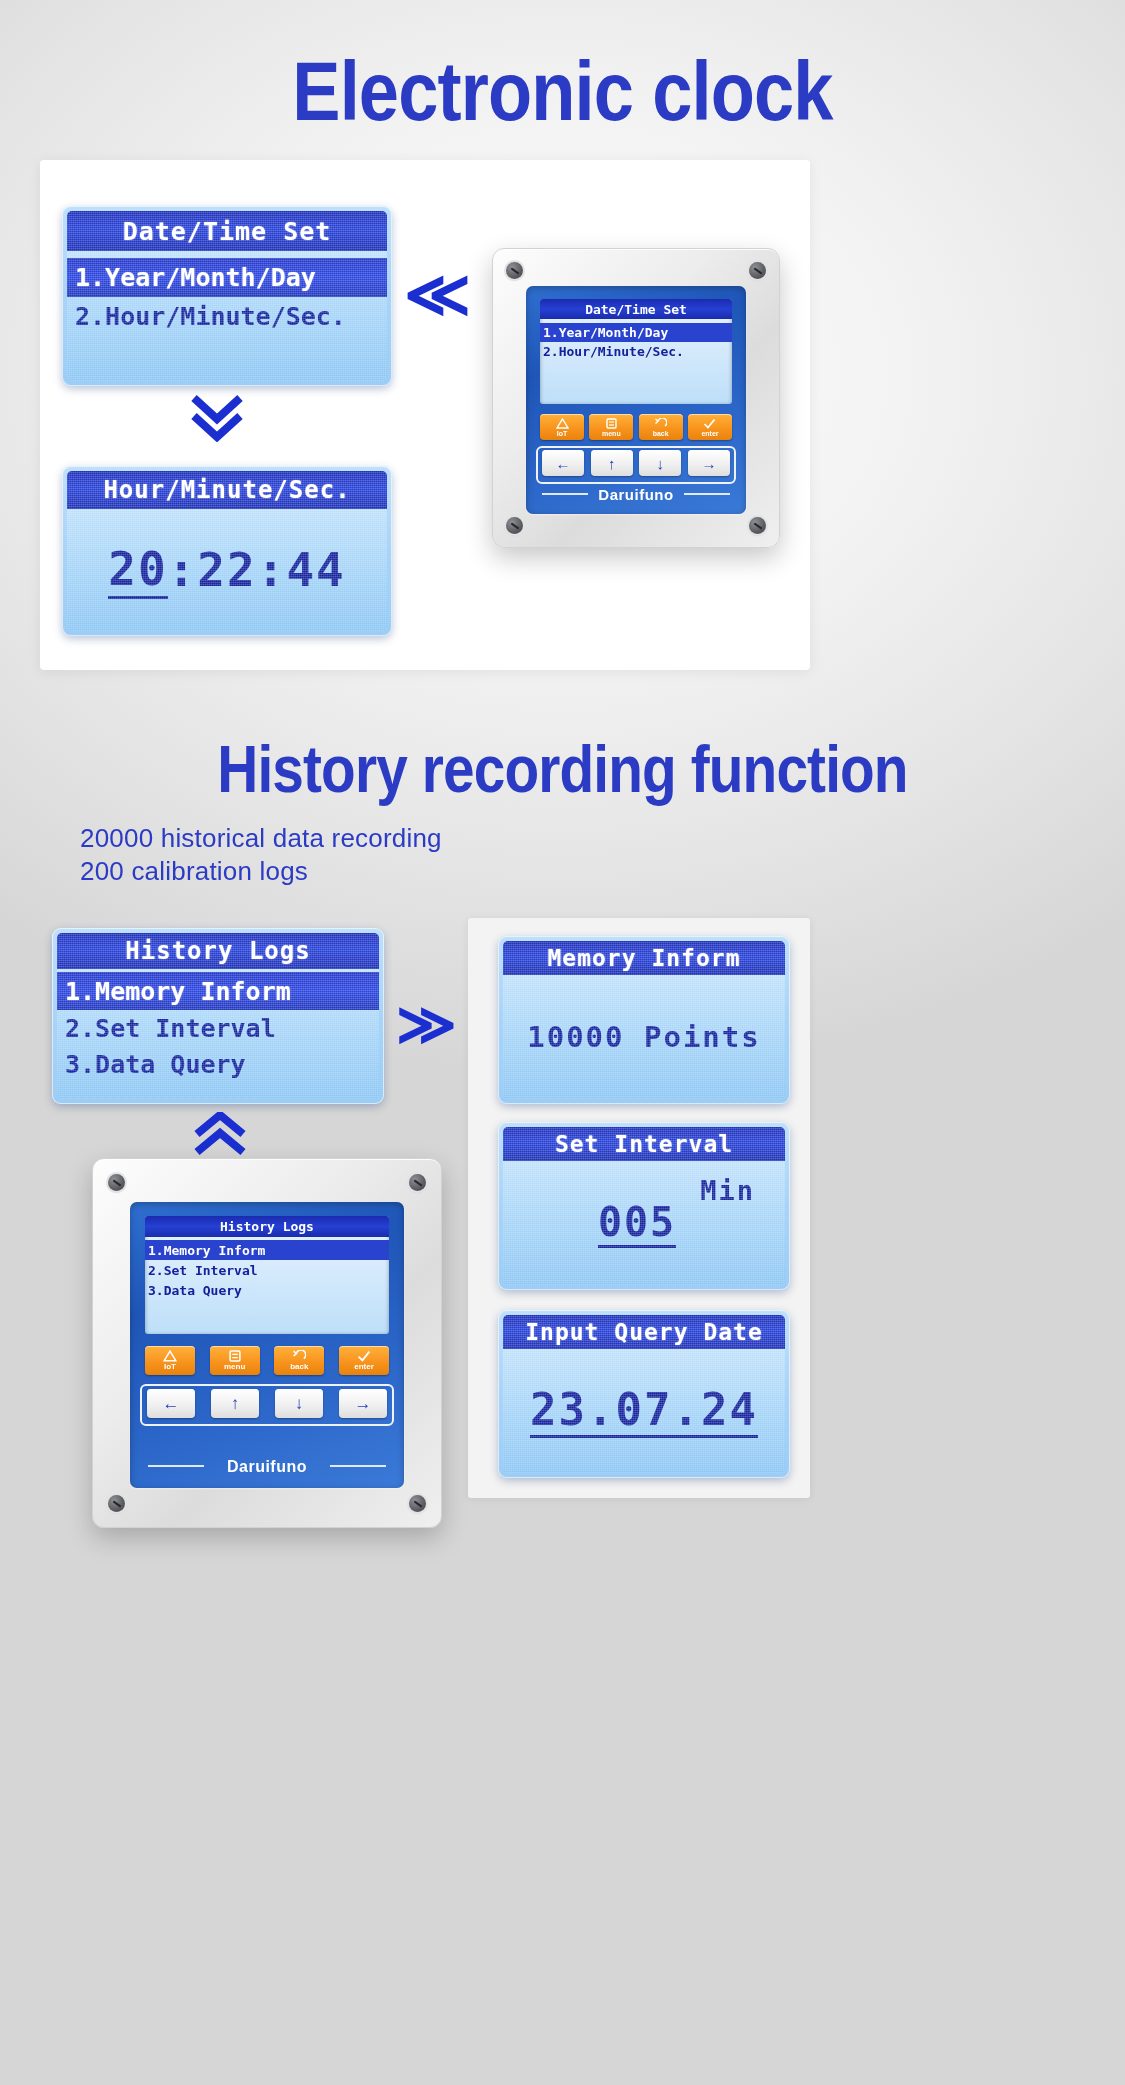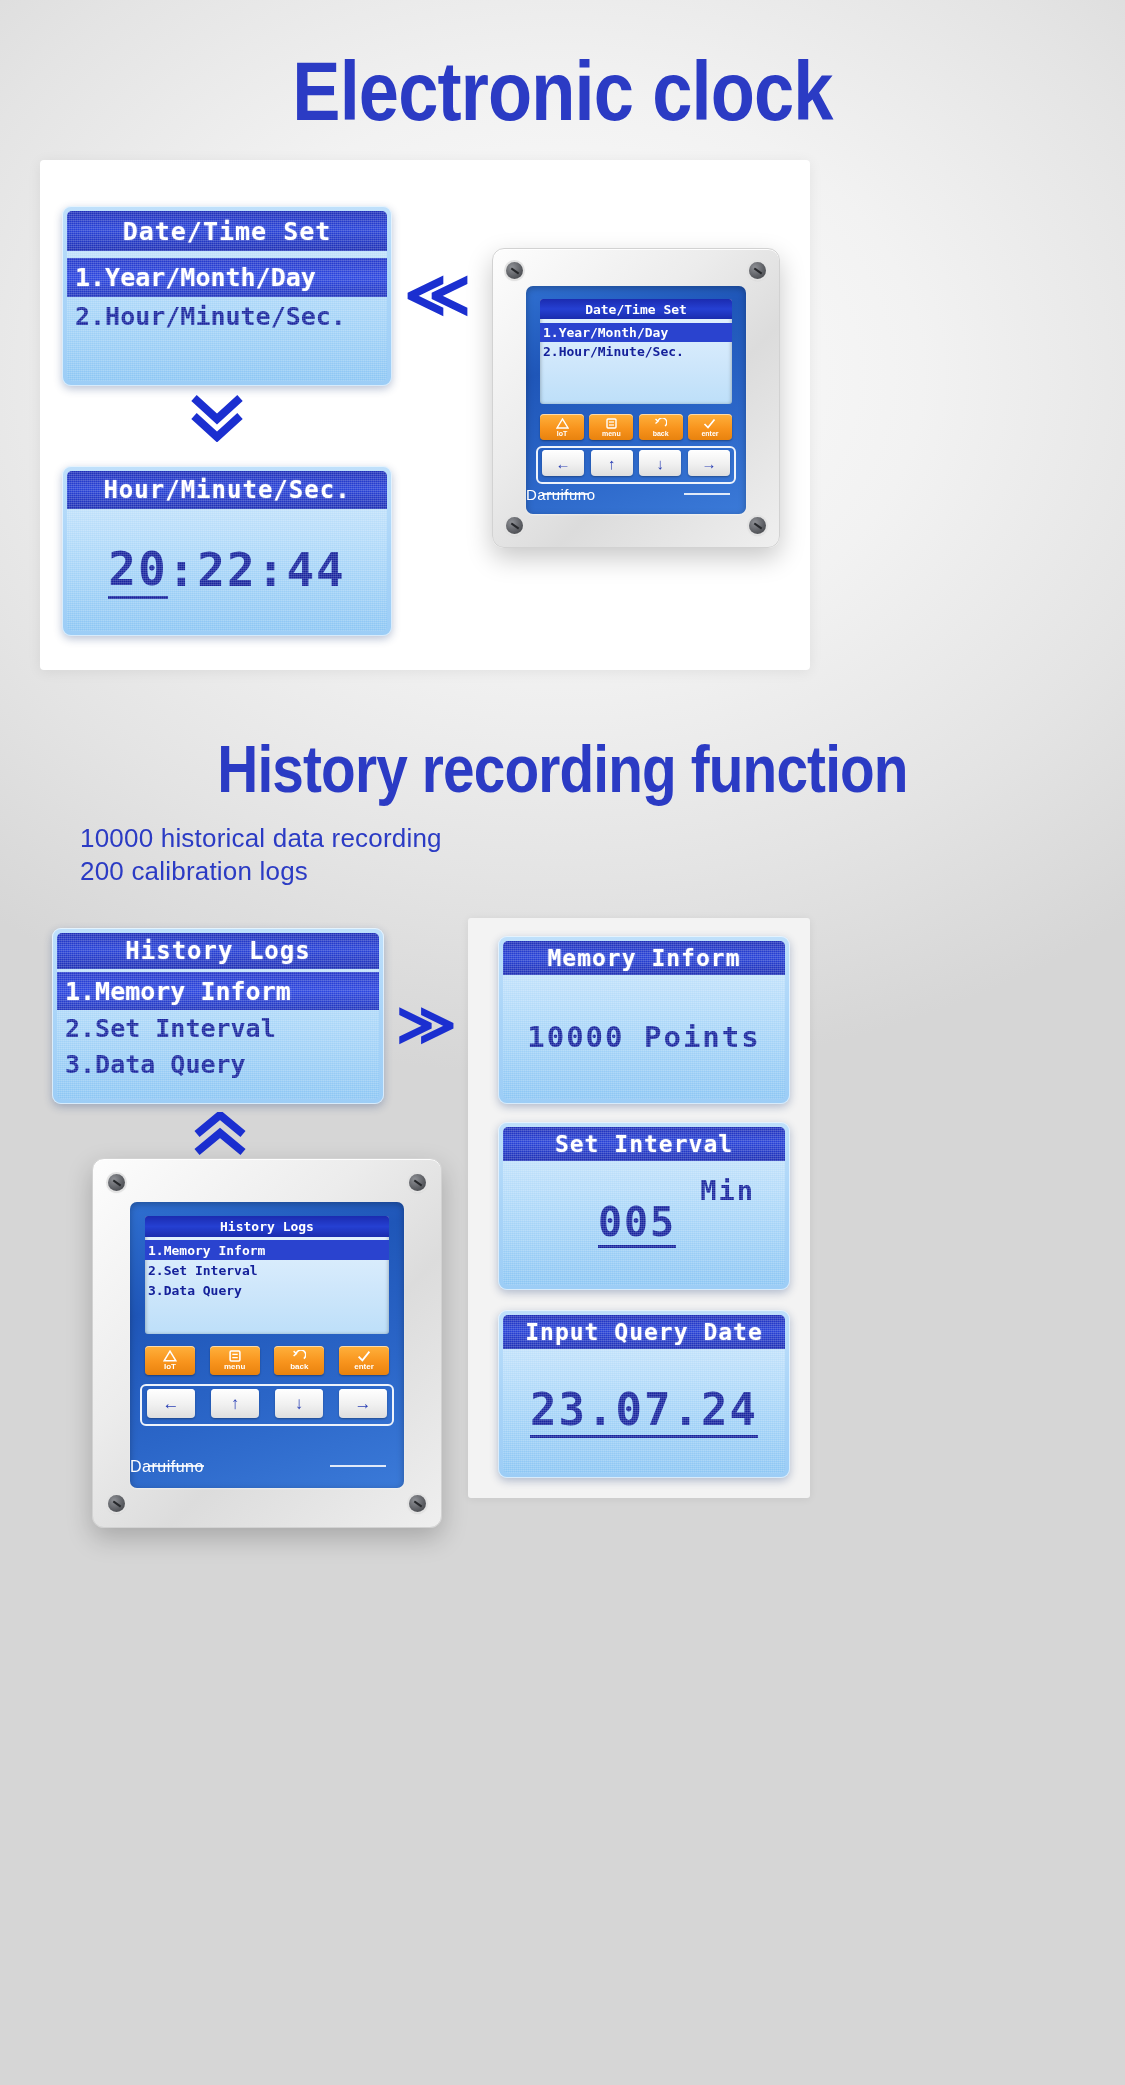--- a/index.html
+++ b/index.html
@@ -128,21 +128,21 @@
     border-radius:4px;
     background:linear-gradient(180deg,#ffffff 0%,#f0f0f0 55%,#dedede 100%);
     box-shadow:0 1px 2px rgba(0,0,0,.3), 0 1px 0 rgba(255,255,255,.9) inset;
     display:flex;align-items:center;justify-content:center;
     color:#2a3fb5;font-weight:700;line-height:1;
   }
   .kbd-frame{
     position:absolute;border:2px solid #eef3fb;border-radius:6px;
   }
   .brand{
-    position:absolute;width:100%;color:#fff;font-weight:400;
+    position:absolute;width:100%;text-align:center;color:#fff;font-weight:700;
     font-family:"Liberation Sans",sans-serif;letter-spacing:.5px;
   }
   .brand-line{position:absolute;height:2px;background:rgba(255,255,255,.85);}
 </style>
 </head>
 <body>
 
 <div class="wrap">
 
   <div class="h1" id="title-main">Electronic clock</div>
@@ -235,21 +235,21 @@
       </div>
 
       <div class="brand-line" style="left:16px;bottom:19px;width:46px;"></div>
       <div class="brand-line" style="right:16px;bottom:19px;width:46px;"></div>
       <div class="brand" style="bottom:11px;font-size:15px;">Daruifuno</div>
     </div>
   </div>
 
   <div class="h1" id="title-history">History recording function</div>
 
-  <div class="sub" style="top:822px;">10000 historical data recording</div>
+  <div class="sub" style="top:822px;">20000 historical data recording</div>
   <div class="sub" style="top:855px;">200 calibration logs</div>
 
   <div class="card-gray" style="left:468px;top:918px;width:342px;height:580px;"></div>
 
   <div class="lcd" style="left:52px;top:928px;width:322px;height:166px;">
     <div class="lcd-in">
       <div class="lcd-title" style="height:36px;font-size:24px;">History Logs</div>
       <div style="height:3px;"></div>
       <div class="lcd-row sel" style="height:38px;font-size:25px;">1.Memory Inform</div>
       <div class="lcd-row" style="height:36px;font-size:25px;">2.Set Interval</div>

